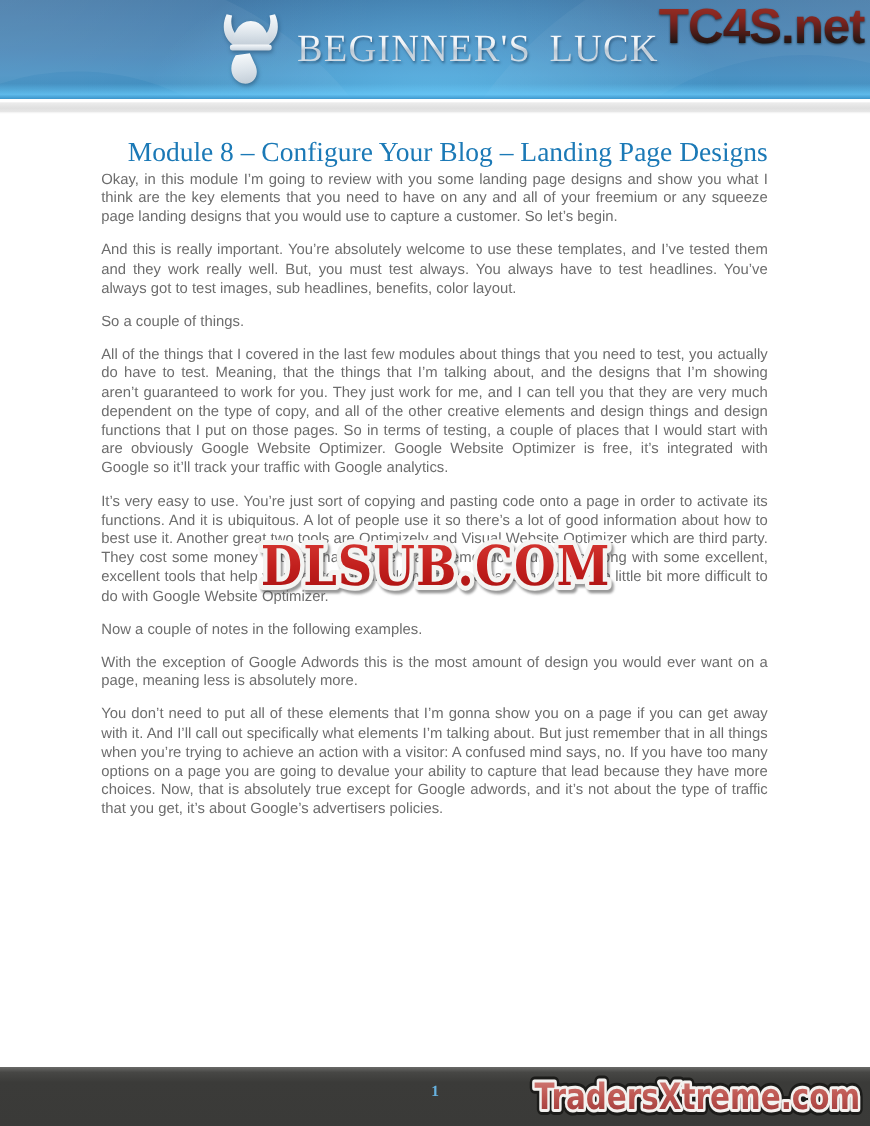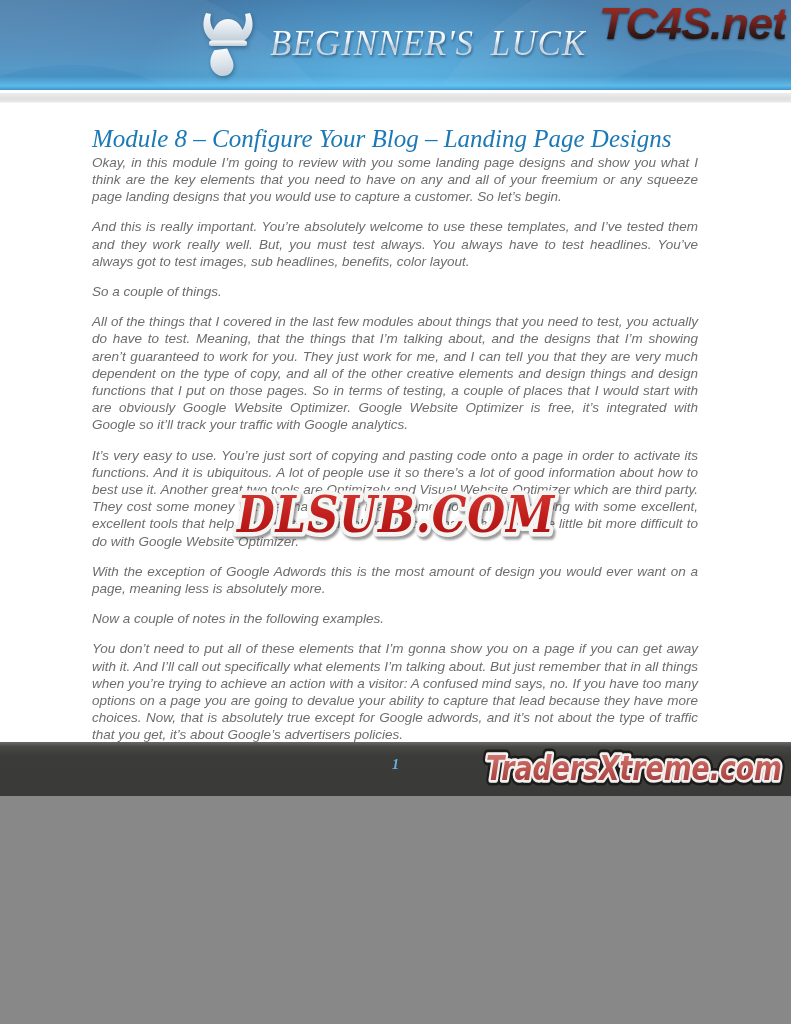--- a/index.html
+++ b/index.html
@@ -1,21 +1,20 @@
 <!DOCTYPE html>
 <html><head>
 <meta charset="utf-8">
 <style>
   * { margin:0; padding:0; box-sizing:border-box; }
   html,body { background:#888; }
   .page {
-    position:relative; width:791px; height:796px; margin:0 auto;
+    position:relative; width:791px; height:1024px; margin:0 auto;
     background:#ffffff; overflow:hidden;
     font-family:"Liberation Sans", sans-serif;
-    font-style:italic;
   }
 
   
   .banner {
     position:relative; height:90px; overflow:hidden;
     background:
       radial-gradient(ellipse 430px 240px at 50% 118%, rgba(120,212,255,.62), rgba(120,212,255,0) 62%),
       radial-gradient(circle 540px at -4% -46%, rgba(255,255,255,.10), rgba(255,255,255,0) 70%),
       radial-gradient(circle 620px at 106% -58%, rgba(255,255,255,.10), rgba(255,255,255,0) 72%),
       linear-gradient(180deg, #3c74a4 0%, #4280b3 48%, #418cc0 76%, #2f86ba 100%);
@@ -54,21 +53,21 @@
 
   
   .sep-white { height:3px; background:#ffffff; }
   .sep-gray  { height:10px; background:linear-gradient(180deg,#ededed 0%,#e0e0e0 60%,#e8e8e8 100%);
                border-bottom:1px solid #f3f3f3; }
 
   
   main { padding:22px 93px 0 92px; }
   .title {
     font-family:"Liberation Serif", serif; font-weight:normal;
-    font-size:25px; line-height:1.15; color:#1b79b6; letter-spacing:0;
+    font-size:25px; line-height:1.15; color:#1b79b6; letter-spacing:0;text-align:right;
   }
   .subtitle {
     font-family:"Liberation Serif", serif; font-weight:normal;
     font-size:19px; color:#4f89b7; margin-top:3px;
   }
   .body-text { }
   .para {
     font-family:"Liberation Sans", sans-serif;
     font-size:13.5px; line-height:17.2px; color:#6d6d6d;
     text-align:justify; margin-bottom:13px;
@@ -134,22 +133,22 @@
   <div class="sep-gray"></div>
 
   <main>
     <h1 class="title">Module 8 – Configure Your Blog – Landing Page Designs</h1>
     <div class="body-text">
         <p class="para">Okay, in this module I’m going to review with you some landing page designs and show you what I think are the key elements that you need to have on any and all of your freemium or any squeeze page landing designs that you would use to capture a customer. So let’s begin.</p>
         <p class="para">And this is really important. You’re absolutely welcome to use these templates, and I’ve tested them and they work really well. But, you must test always. You always have to test headlines. You’ve always got to test images, sub headlines, benefits, color layout.</p>
         <p class="para">So a couple of things.</p>
         <p class="para">All of the things that I covered in the last few modules about things that you need to test, you actually do have to test. Meaning, that the things that I’m talking about, and the designs that I’m showing aren’t guaranteed to work for you. They just work for me, and I can tell you that they are very much dependent on the type of copy, and all of the other creative elements and design things and design functions that I put on those pages. So in terms of testing, a couple of places that I would start with are obviously Google Website Optimizer. Google Website Optimizer is free, it’s integrated with Google so it’ll track your traffic with Google analytics.</p>
         <p class="para">It’s very easy to use. You’re just sort of copying and pasting code onto a page in order to activate its functions. And it is ubiquitous. A lot of people use it so there’s a lot of good information about how to best use it. Another great two tools are Optimizely and Visual Website Optimizer which are third party. They cost some money but they have some really tremendous functions along with some excellent, excellent tools that help you isolate certain elements on a page that might be little bit more difficult to do with Google Website Optimizer.</p>
+        <p class="para">Now a couple of notes in the following examples.</p>
         <p class="para">With the exception of Google Adwords this is the most amount of design you would ever want on a page, meaning less is absolutely more.</p>
-        <p class="para">Now a couple of notes in the following examples.</p>
         <p class="para">You don’t need to put all of these elements that I’m gonna show you on a page if you can get away with it. And I’ll call out specifically what elements I’m talking about. But just remember that in all things when you’re trying to achieve an action with a visitor: A confused mind says, no. If you have too many options on a page you are going to devalue your ability to capture that lead because they have more choices. Now, that is absolutely true except for Google adwords, and it’s not about the type of traffic that you get, it’s about Google’s advertisers policies.</p>
       </div>
   </main>
 
   <svg class="dlsub" width="340" height="64" viewBox="0 0 340 64">
     <defs>
       <linearGradient id="dlred" x1="0" y1="0" x2="0" y2="1">
         <stop offset="0" stop-color="#d93a34"></stop>
         <stop offset="0.5" stop-color="#c2201e"></stop>
         <stop offset="1" stop-color="#a8100f"></stop>

